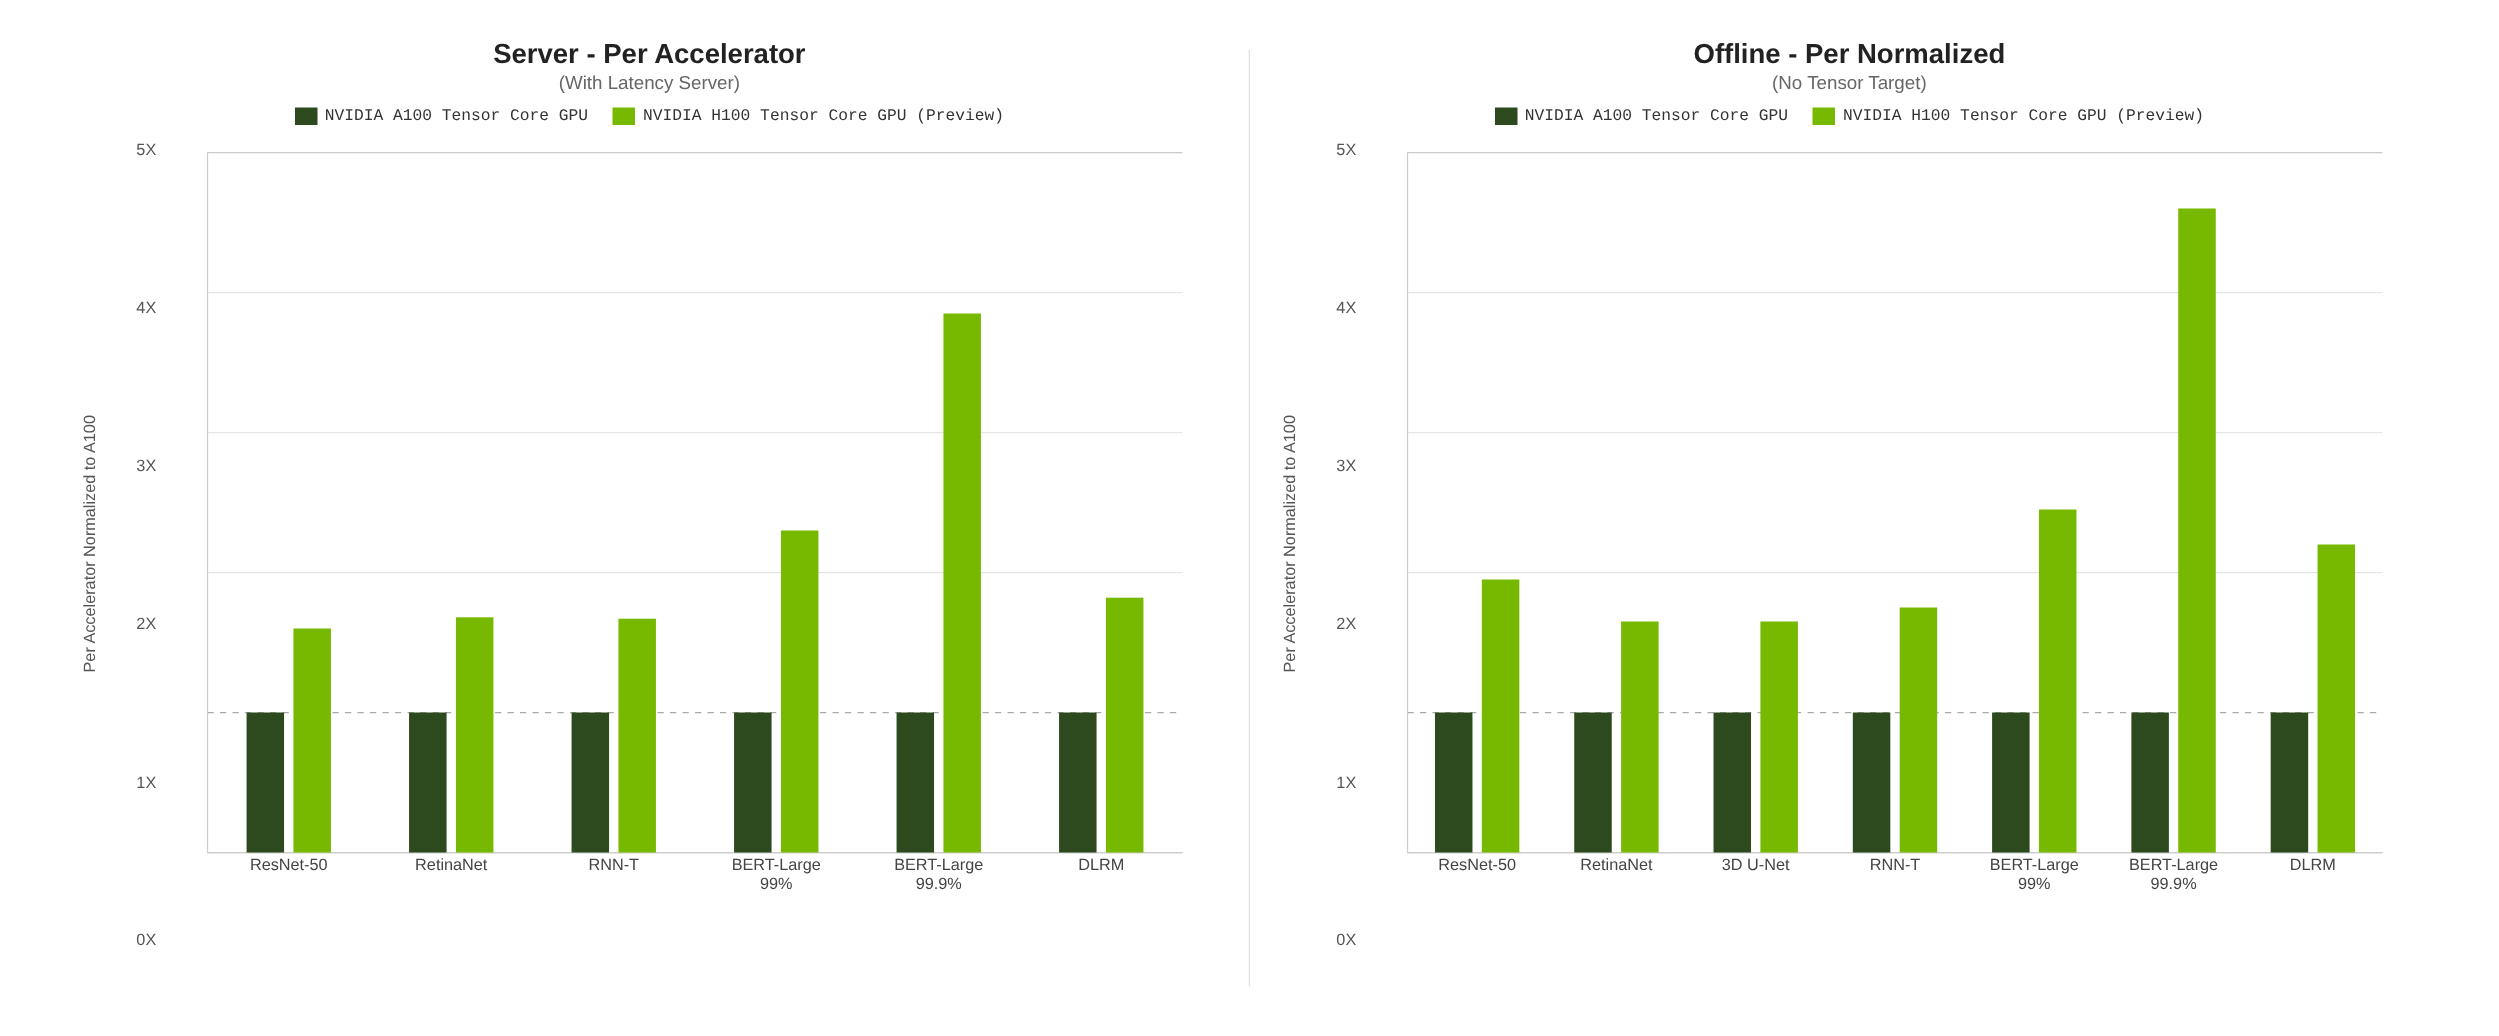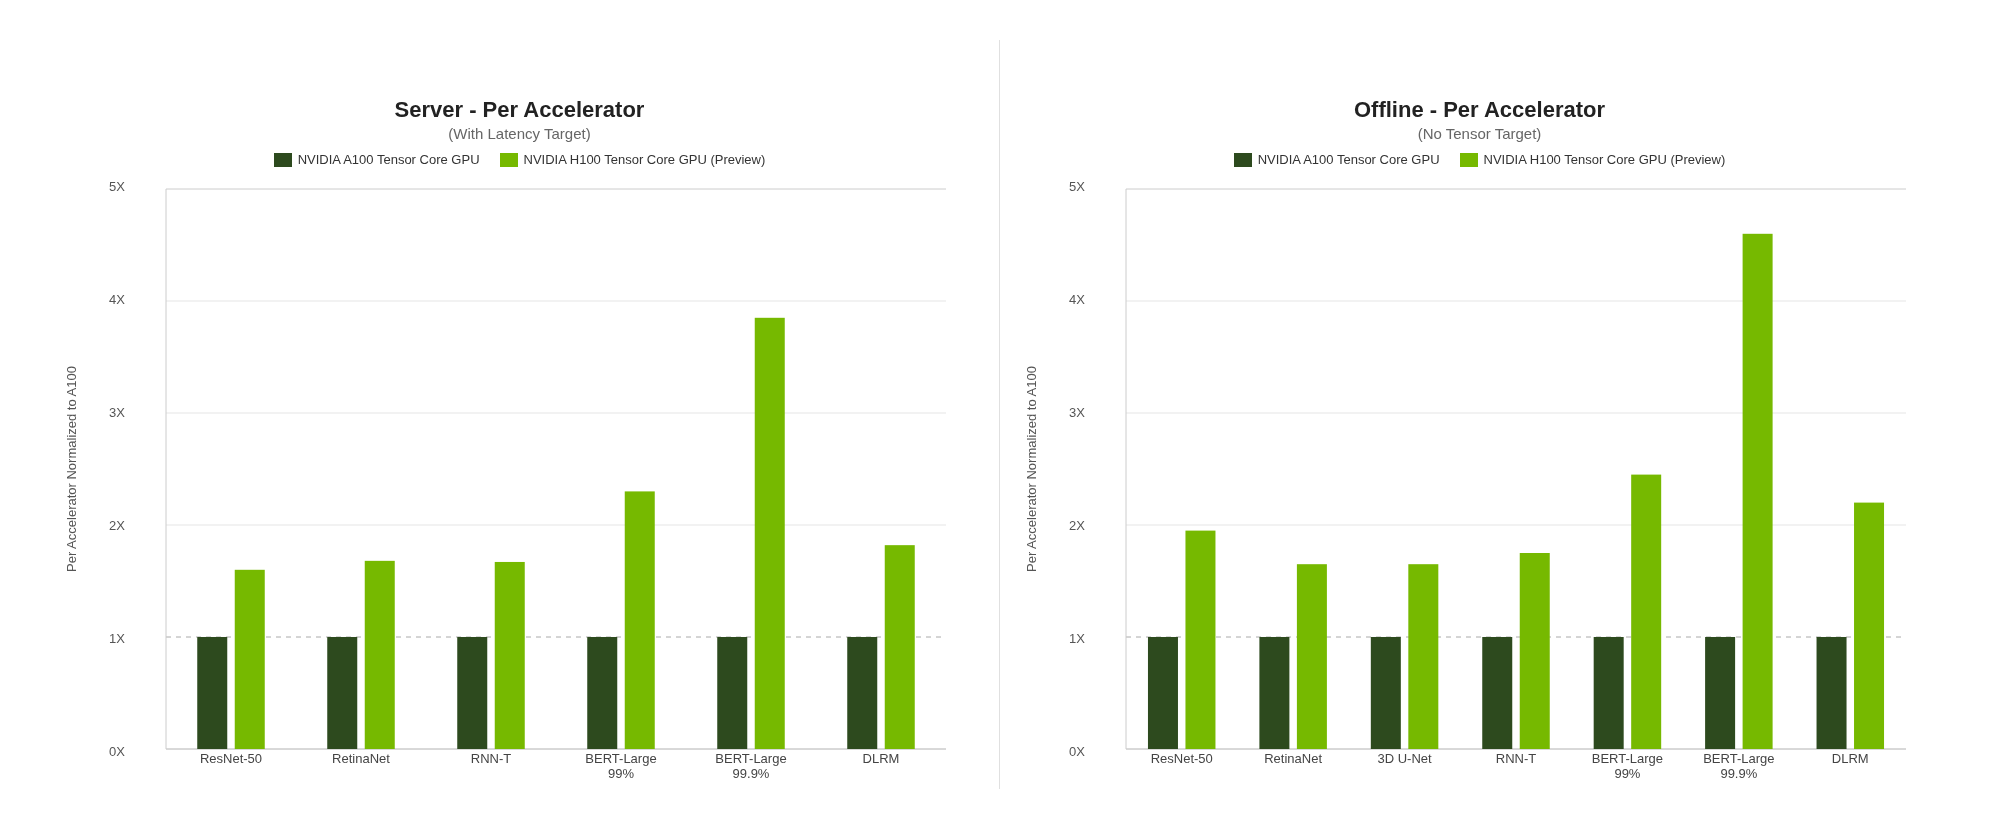--- a/index.html
+++ b/index.html
@@ -10,21 +10,20 @@
       height: 829px;
       display: flex;
       align-items: center;
       justify-content: center;
     }
     .charts-container {
       display: flex;
       width: 1999px;
       height: 829px;
       padding: 20px 40px;
-      align-items: flex-end;
     }
     .chart-panel {
       flex: 1;
       display: flex;
       flex-direction: column;
       align-items: center;
       padding: 10px 20px;
     }
     .chart-title {
       font-size: 22px;
@@ -44,20 +43,21 @@
       gap: 20px;
       margin-bottom: 12px;
       align-items: center;
       font-size: 13px;
       color: #333;
     }
     .legend-item {
       display: flex;
       align-items: center;
       gap: 6px;
+      font-family: Liberation Mono, monospace;
     }
     .legend-color {
       width: 18px;
       height: 14px;
       display: inline-block;
     }
     .y-axis {
       display: flex;
       flex-direction: column-reverse;
       justify-content: space-between;
@@ -86,21 +86,21 @@
       margin-bottom: 40px;
     }
   </style>
 </head>
 <body>
 
 <div class="charts-container">
 
 <div class="chart-panel">
       <div class="chart-title">Server - Per Accelerator</div>
-      <div class="chart-subtitle">(With Latency Target)</div>
+      <div class="chart-subtitle">(With Latency Server)</div>
       <div class="legend">
         <div class="legend-item">
           <span class="legend-color" style="background: rgb(45, 74, 30);"></span>
           <span>NVIDIA A100 Tensor Core GPU</span>
         </div>
         <div class="legend-item">
           <span class="legend-color" style="background: rgb(118, 185, 0);"></span>
           <span>NVIDIA H100 Tensor Core GPU (Preview)</span>
         </div>
       </div>
@@ -143,21 +143,21 @@
             <text x="595" y="599" text-anchor="middle" font-size="13" fill="#444">99.9%</text>
             <rect x="691.25" y="458" width="30" height="112" fill="#2d4a1e"></rect>
             <rect x="728.75" y="366.15999999999997" width="30" height="203.84" fill="#76b900"></rect>
             <text x="725" y="584" text-anchor="middle" font-size="13" fill="#444">DLRM</text>
           </svg>
         </div>
       </div>
     </div>
     <div style="width: 1px; background: rgb(224, 224, 224); align-self: stretch; margin: 20px 0px;"></div>
     <div class="chart-panel">
-      <div class="chart-title">Offline - Per Accelerator</div>
+      <div class="chart-title">Offline - Per Normalized</div>
       <div class="chart-subtitle">(No Tensor Target)</div>
       <div class="legend">
         <div class="legend-item">
           <span class="legend-color" style="background: rgb(45, 74, 30);"></span>
           <span>NVIDIA A100 Tensor Core GPU</span>
         </div>
         <div class="legend-item">
           <span class="legend-color" style="background: rgb(118, 185, 0);"></span>
           <span>NVIDIA H100 Tensor Core GPU (Preview)</span>
         </div>

